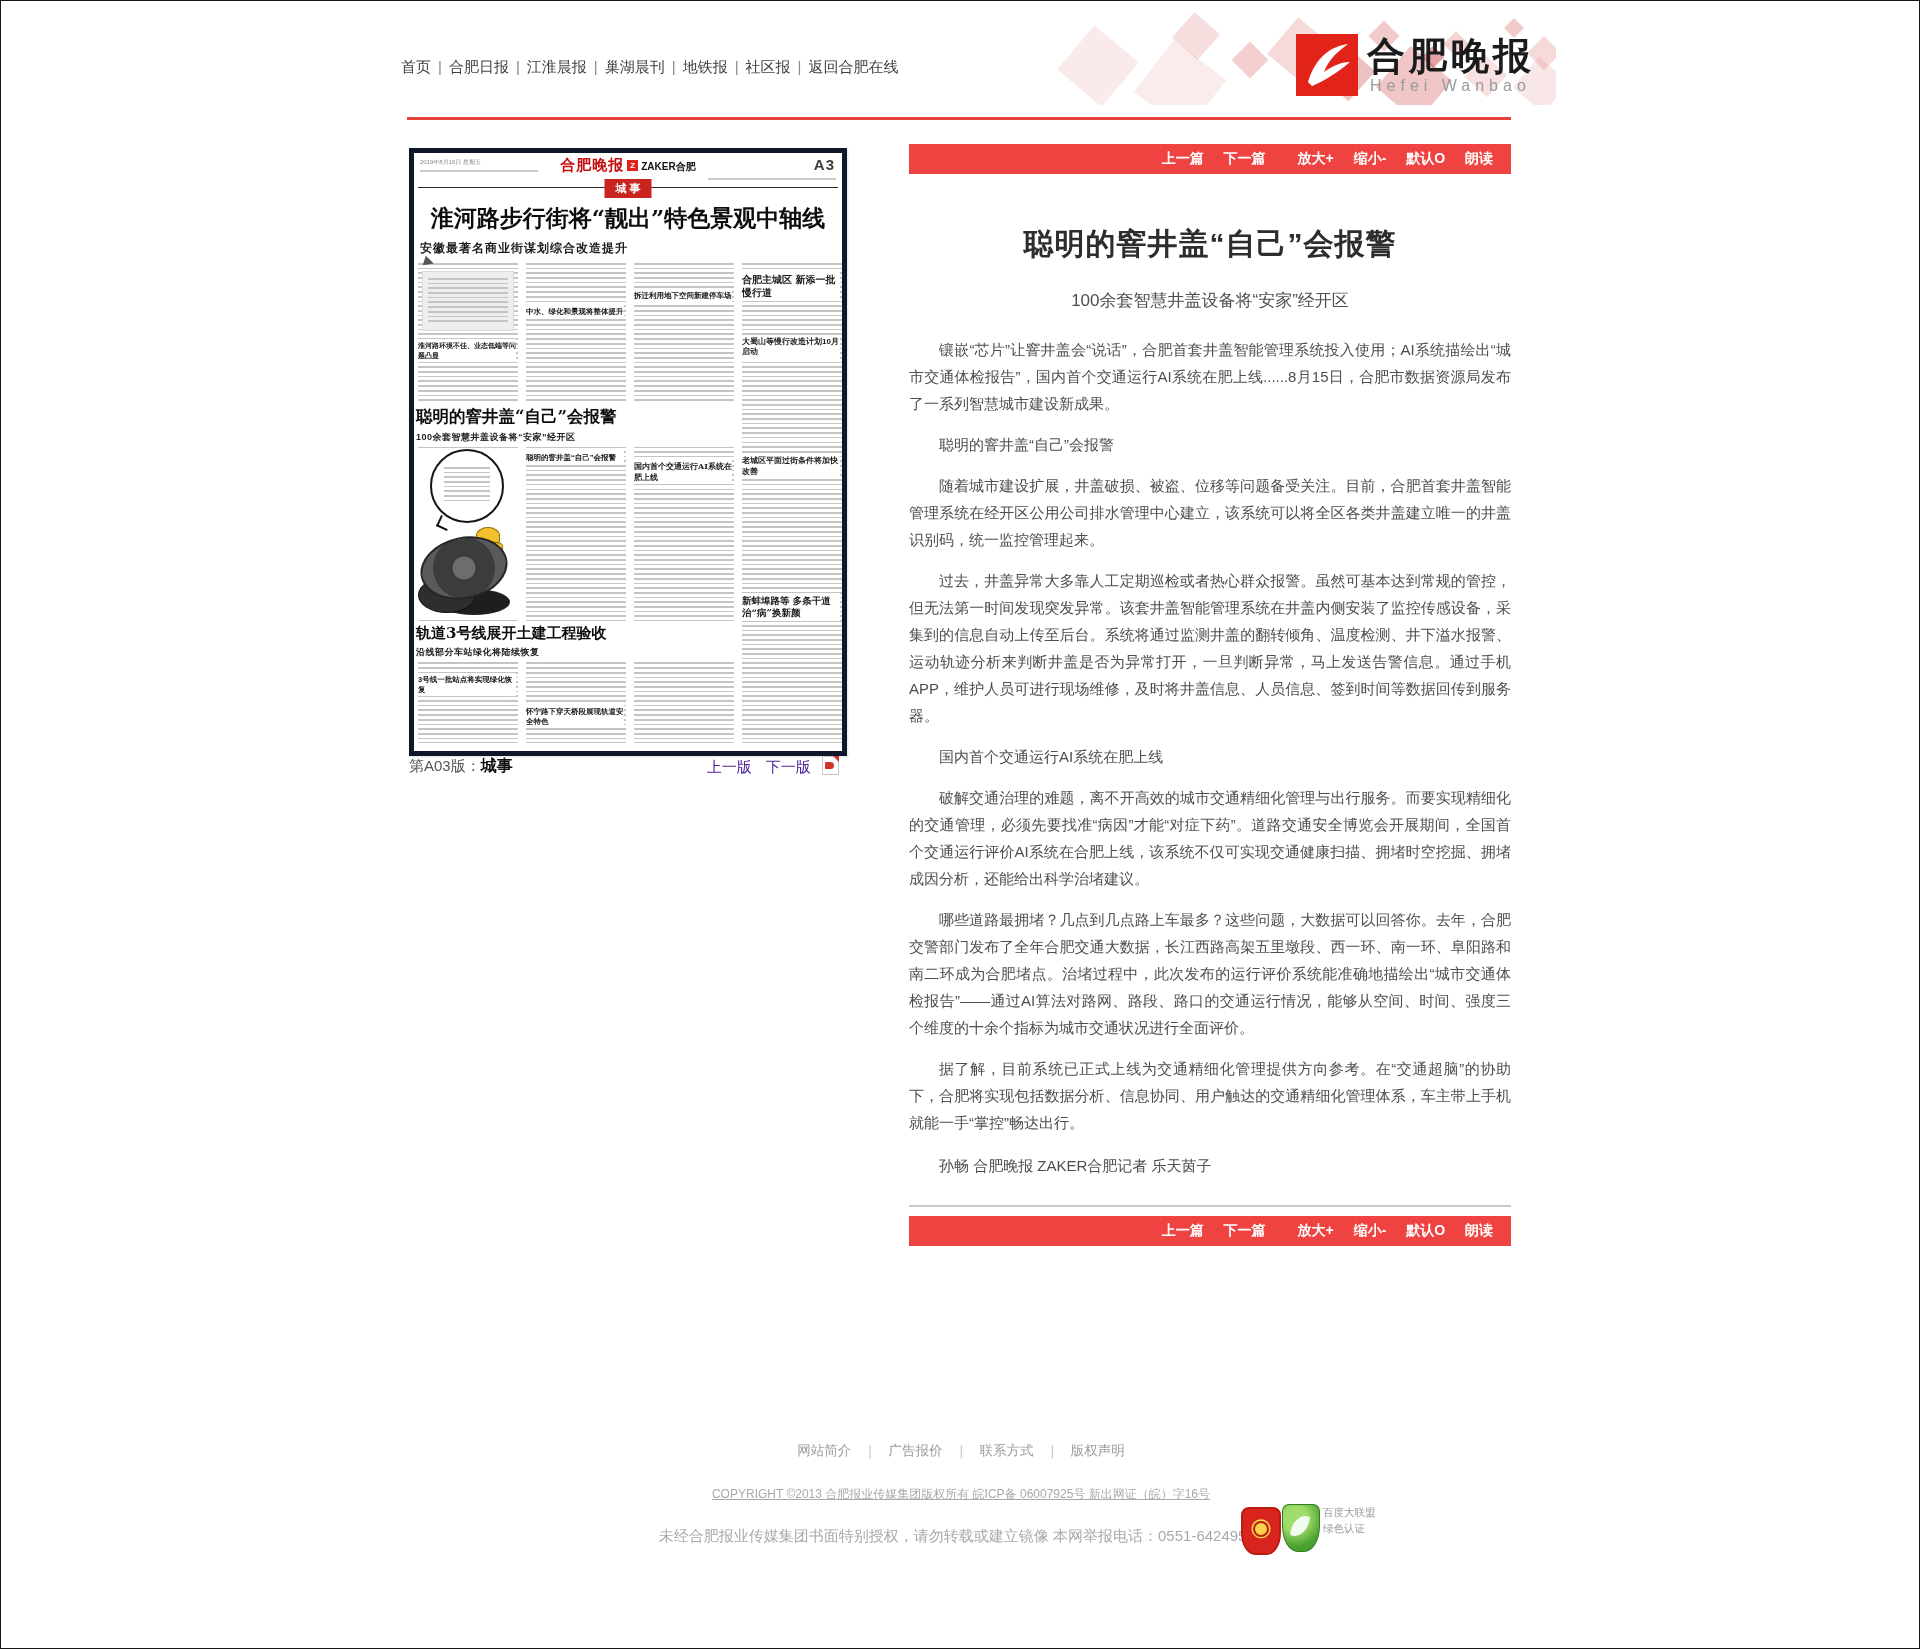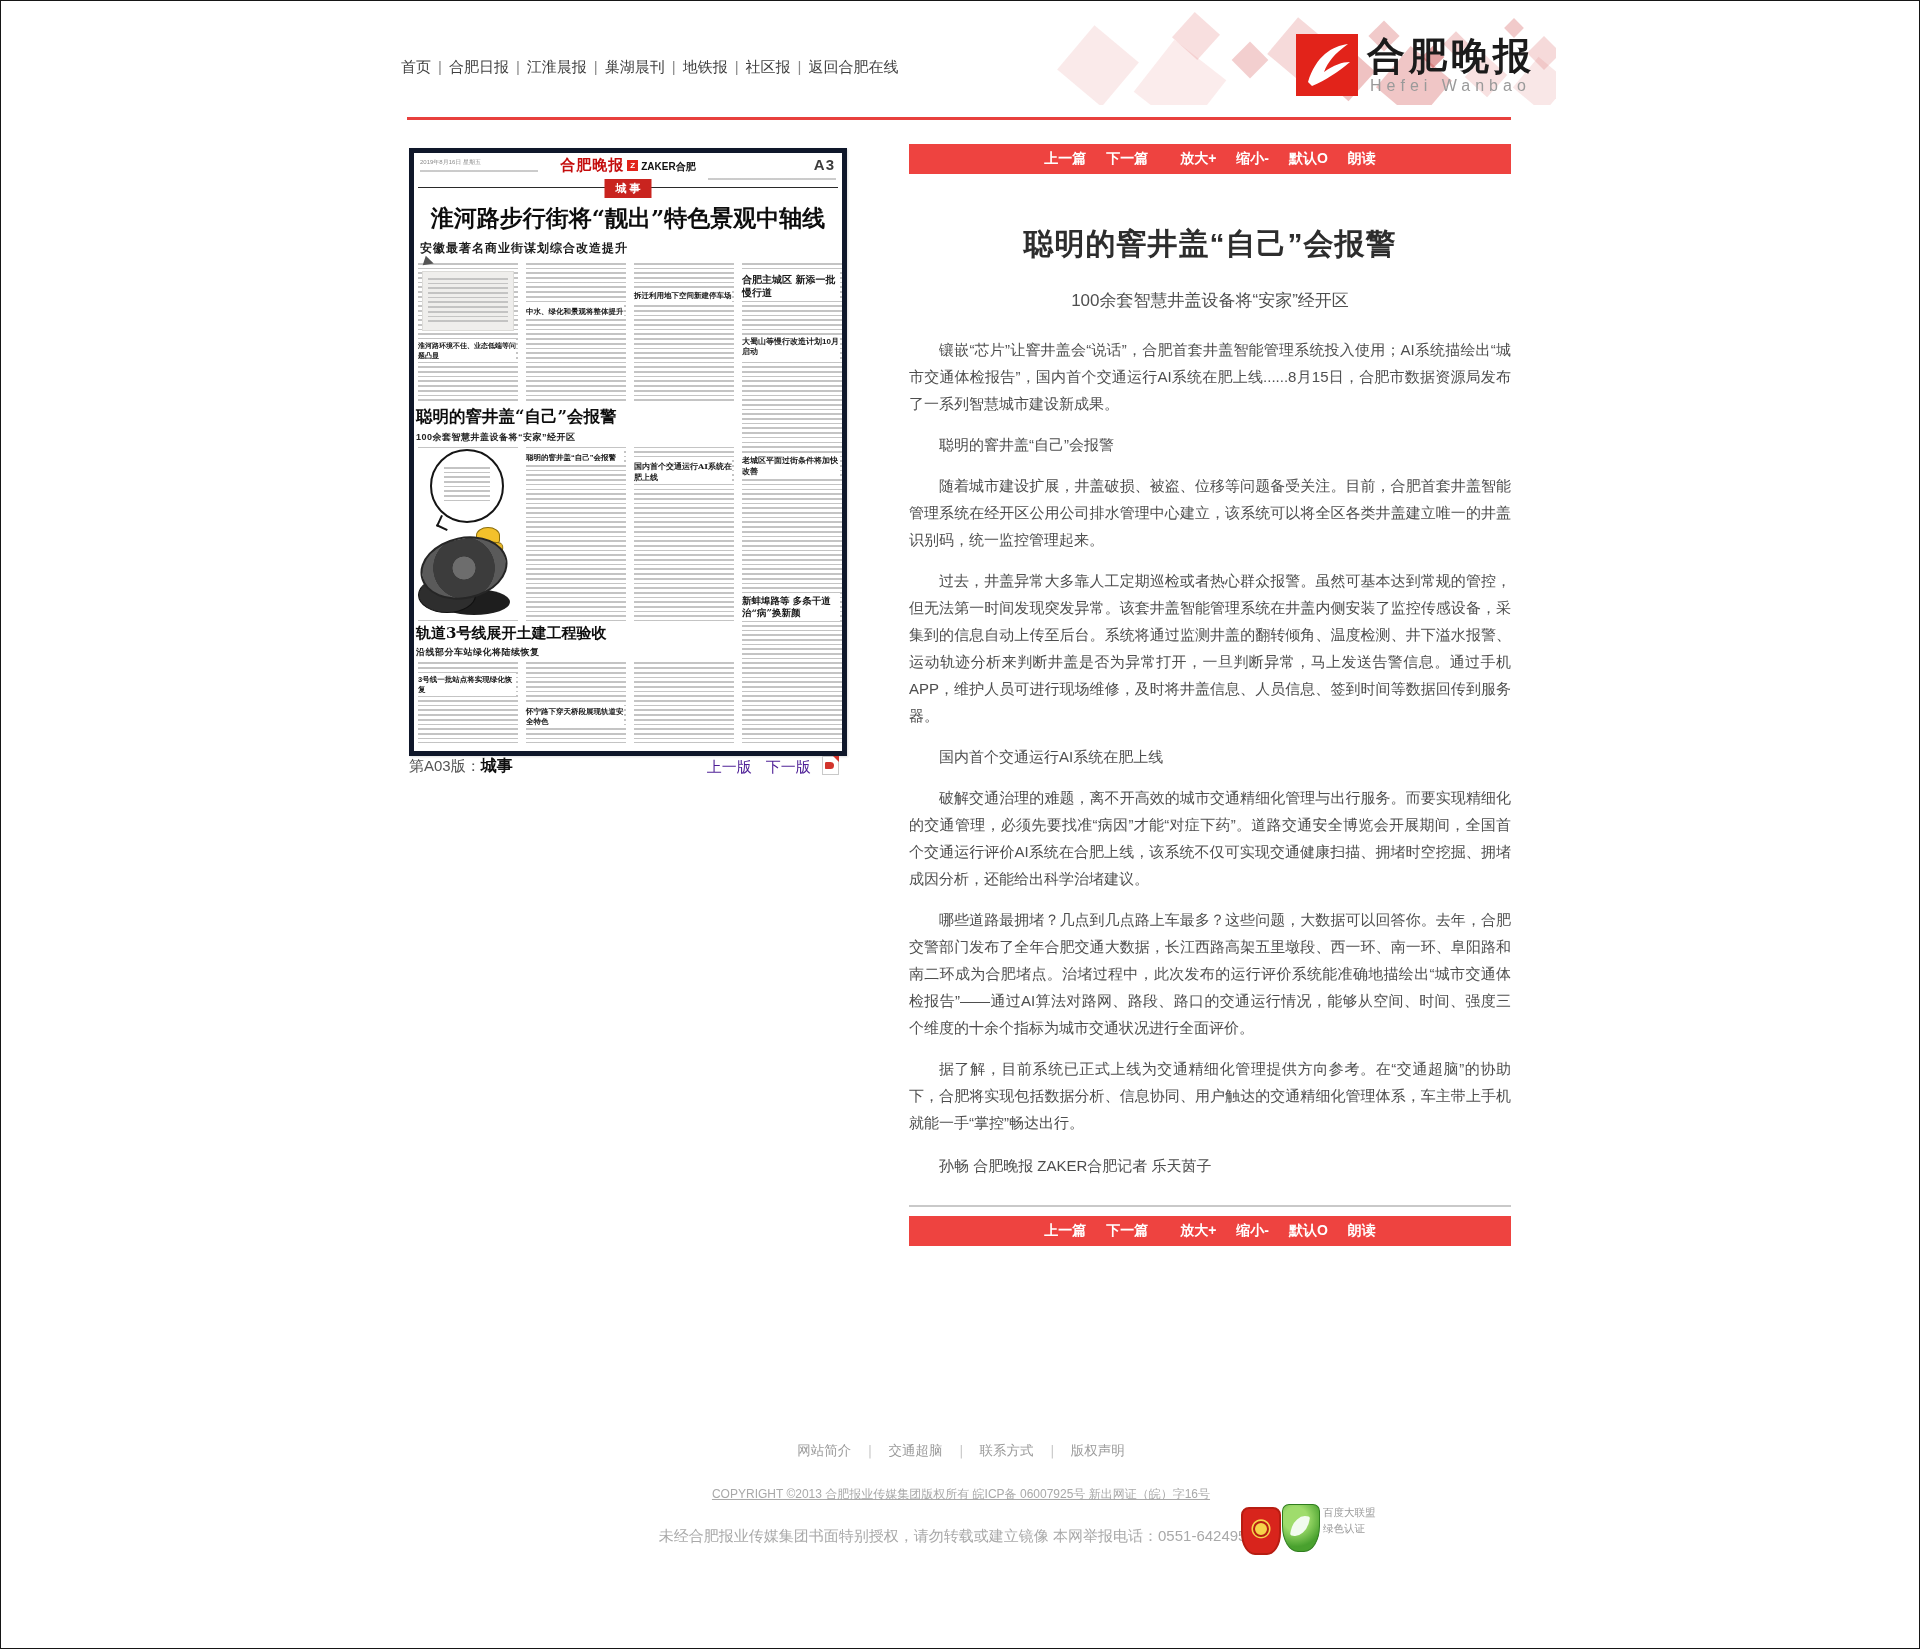--- a/index.html
+++ b/index.html
@@ -73,21 +73,21 @@
   .cap-r{position:absolute;right:0;top:0;}
   .cap-r a{color:#4c1d95;text-decoration:none;margin-left:10px;cursor:pointer;}
   .pdf-ico{display:inline-block;position:relative;width:15px;height:17px;background:#fff;border:1px solid #c9c9c9;
            vertical-align:-3px;margin-left:7px;cursor:pointer;}
   .pdf-ico::before{content:"";position:absolute;right:-1px;top:-1px;border-left:6px solid transparent;border-top:6px solid #d2342c;}
   .pdf-ico::after{content:"";position:absolute;left:2px;top:5px;width:9px;height:7px;background:#d2342c;border-radius:2px 5px 5px 1px;}
 
   
   .article{position:absolute;left:908px;top:143px;width:602px;color:#4e4e4e;}
   .art-toolbar{height:30px;background:#ee4340;color:#fff;display:flex;align-items:center;
-               justify-content:center;padding:0 18px;font-size:14px;font-weight:700;}
+               justify-content:flex-end;padding:0 18px;font-size:14px;font-weight:700;}
   .art-toolbar .grp span{cursor:pointer;margin-right:16px;}
   .art-toolbar .grp.r span{margin-right:0;margin-left:16px;}
   .art-title{margin-top:50px;text-align:center;font-size:30px;font-weight:700;color:#2d2d2d;letter-spacing:1px;}
   .art-subtitle{margin-top:24px;text-align:center;font-size:17px;color:#4e4e4e;}
   .art-body{margin-top:24px;}
   .blk{font-size:15px;line-height:27px;margin-top:14px;text-indent:2em;text-align:justify;}
   .byline{font-size:15px;line-height:27px;margin-top:16px;text-indent:2em;}
   .art-div{margin-top:26px;height:2px;background:#c9c9c9;}
   .art-toolbar.bottom{margin-top:9px;}
 
@@ -252,21 +252,21 @@
         <span>放大+</span>
         <span>缩小-</span>
         <span>默认O</span>
         <span>朗读</span>
       </div>
     </div>
   </div>
 
   <div class="footer">
     <div class="f-links">
-      <a>网站简介</a><span class="sep">｜</span><a>交通超脑</a><span class="sep">｜</span><a>联系方式</a><span class="sep">｜</span><a>版权声明</a>
+      <a>网站简介</a><span class="sep">｜</span><a>广告报价</a><span class="sep">｜</span><a>联系方式</a><span class="sep">｜</span><a>版权声明</a>
     </div>
     <div class="f-copy">COPYRIGHT ©2013 合肥报业传媒集团版权所有 皖ICP备 06007925号 新出网证（皖）字16号</div>
     <div class="f-warn">未经合肥报业传媒集团书面特别授权，请勿转载或建立镜像 本网举报电话：0551-64249591</div>
   </div>
   <div class="badge-red"></div>
   <div class="badge-green"></div>
   <div class="badge-txt">
     <div>百度大联盟</div>
     <div>绿色认证</div>
   </div>

